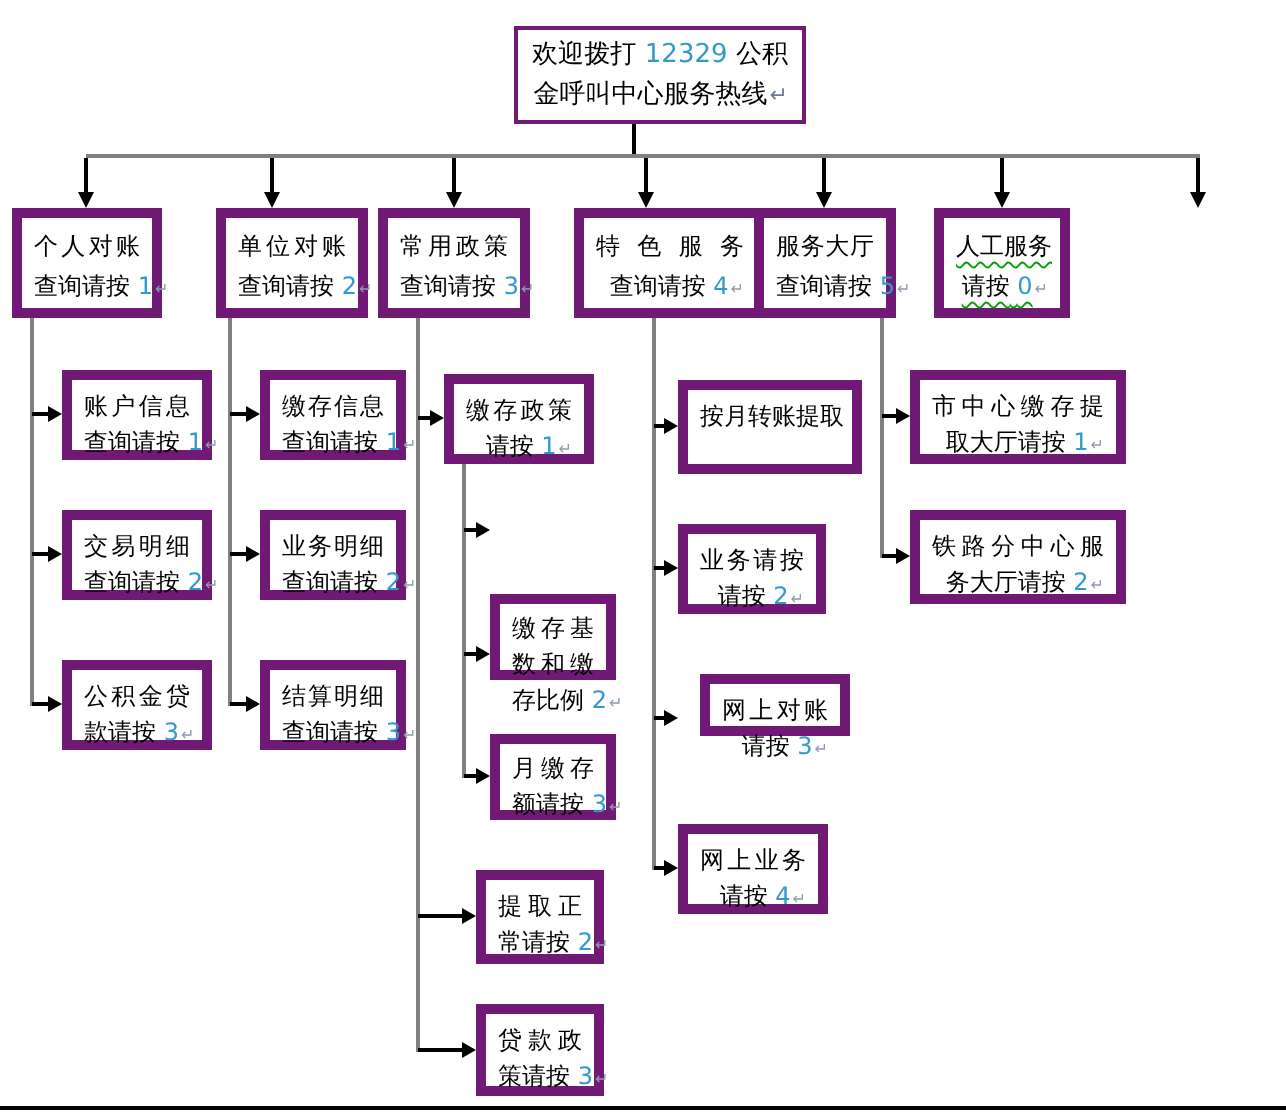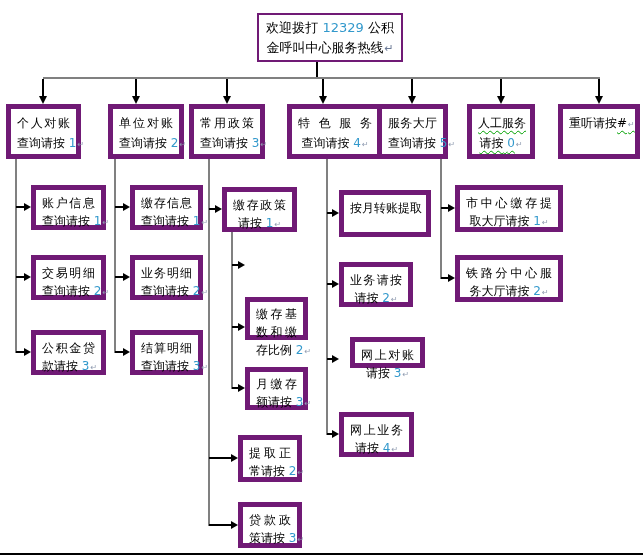--- a/index.html
+++ b/index.html
@@ -1,20 +1,20 @@
 <!DOCTYPE html>
 <html><head>
 <meta charset="utf-8">
 <style>
   html,body{margin:0;padding:0;background:#fff;}
   .canvas{position:relative;width:643px;height:556px;background:#fff;
           font-family:"DejaVu Sans",sans-serif;color:#000;overflow:hidden;}
   .box{position:absolute;box-sizing:border-box;border:5px solid #701a75;background:#fff;padding:4px 6px 0 6px;}
   .box.top{border-width:2px;padding:3px 7px 0 7px;}
-  .ln{font-size:12px;line-height:18px;text-align:center;white-space:nowrap;}
+  .ln{font-size:12px;line-height:18px;text-align:right;white-space:nowrap;}
   .box.top .ln{font-size:13px;line-height:20px;}
   .m .ln{line-height:20px;}
   .j{text-align:justify;text-align-last:justify;text-justify:inter-character;}
   .num{color:#3399cc;}
   .hash{color:#000;}
   .pm{color:#8f9bb0;font-size:8px;margin-left:1px;}
   .pm.big{font-size:11px;color:#6b7a96;}
   .wavy{text-decoration:underline;text-decoration-style:wavy;text-decoration-color:#00a000;
         text-decoration-thickness:1px;text-underline-offset:3px;}
   .gl{position:absolute;background:#808080;}
@@ -66,23 +66,20 @@
     <div class="ln j">特色服务</div>
     <div class="ln"><span>查询请按</span> <span class="num">4</span><span class="pm">↵</span></div>
   </div>
   <div class="box m" style="left:377px;top:104px;width:71px;height:55px">
     <div class="ln j">服务大厅</div>
     <div class="ln"><span>查询请按</span> <span class="num">5</span><span class="pm">↵</span></div>
   </div>
   <div class="box m" style="left:467px;top:104px;width:68px;height:55px">
     <div class="ln j"><span class="wavy">人工服务</span></div>
     <div class="ln"><span class="wavy"><span>请按</span> <span class="num">0</span></span><span class="pm">↵</span></div>
-  </div>
-  <div class="box m" style="left:558px;top:104px;width:82px;height:55px">
-    <div class="ln"><span>重听请按</span><span class="num hash wavy">#</span><span class="pm wavy">↵</span></div>
   </div>
 
   <div class="gl" style="left:15px;top:159px;width:2px;height:194px"></div>
   <div class="gl" style="left:114px;top:159px;width:2px;height:194px"></div>
   <div class="gl" style="left:208px;top:159px;width:2px;height:367px"></div>
   <div class="gl" style="left:231px;top:232px;width:2px;height:157px"></div>
   <div class="gl" style="left:326px;top:159px;width:2px;height:276px"></div>
   <div class="gl" style="left:440px;top:159px;width:2px;height:120px"></div>
 
   <div class="bl" style="left:16px;top:206px;width:8px;height:2px"></div>

